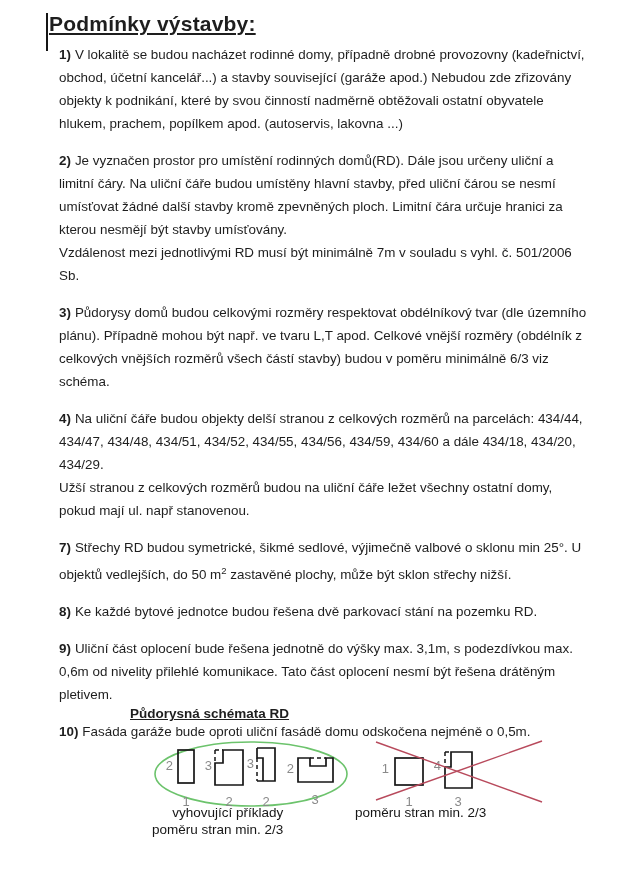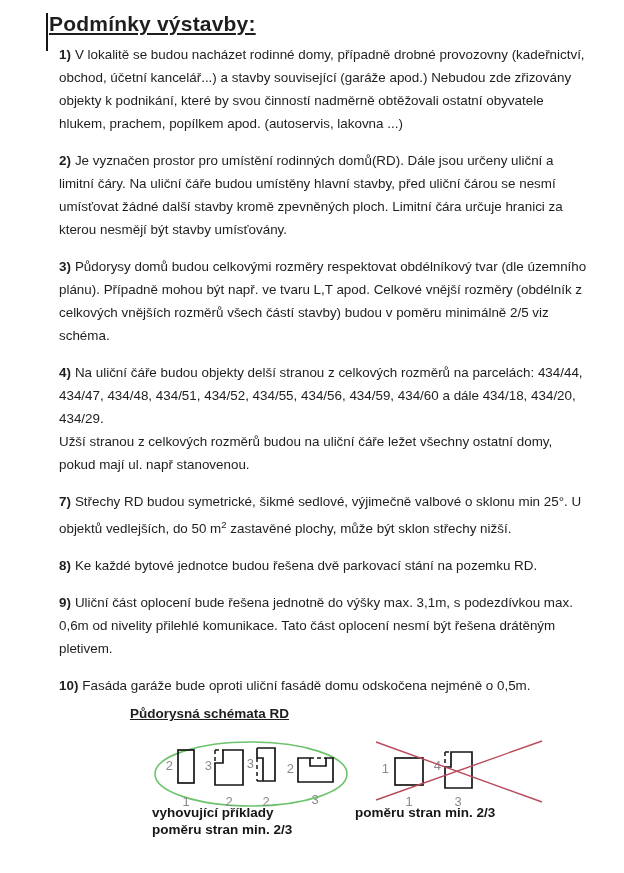--- a/index.html
+++ b/index.html
@@ -39,38 +39,38 @@
     line-height: 23px;
     margin: 0 0 14px 12px;
   }
   .para .num { font-weight: 700; margin-right: 4px; }
   .seg2 { display: block; }
   sup { font-size: 9.5px; }
 
   .diagram {
     position: absolute;
     left: 0; top: 702px;
-    width: 624px; height: 171px;
+    width: 624px; height: 171px; text-align: right;
   }
   .diagram-heading {
     position: absolute;
     left: 130px; top: 4px;
     font-size: 13.5px;
     font-weight: 700;
     text-decoration: underline;
   }
   .diagram-svg {
     position: absolute;
     left: 140px; top: 30px;
   }
   .caption {
     position: absolute;
     top: 102px;
     font-size: 13.5px;
-    font-weight: 700;
+    font-weight: 400;
     line-height: 17px;
     color: #161616;
   }
   .caption.ok  { left: 152px; }
   .caption.bad { left: 355px; }
 
   .slabel {
     font-size: 13px;
     fill: #8a8a8a;
     font-family: "Liberation Sans", sans-serif;
@@ -89,24 +89,25 @@
 
   <div class="content">
     <h1 class="title">Podmínky výstavby:</h1>
 
     <p class="para">
       <span class="num">1)</span><span>V lokalitě se budou nacházet rodinné domy, případně drobné provozovny (kadeřnictví, obchod, účetní kancelář...) a stavby související (garáže apod.) Nebudou zde zřizovány objekty k podnikání, které by svou činností nadměrně obtěžovali ostatní obyvatele hlukem, prachem, popílkem apod. (autoservis, lakovna ...)</span>
     </p>
 
     <p class="para">
       <span class="num">2)</span><span>Je vyznačen prostor pro umístění rodinných domů(RD). Dále jsou určeny uliční a limitní čáry. Na uliční čáře budou umístěny hlavní stavby, před uliční čárou se nesmí umísťovat žádné další stavby kromě zpevněných ploch. Limitní čára určuje hranici za kterou nesmějí být stavby umísťovány.</span>
+      <span class="seg2">Vzdálenost mezi jednotlivými RD musí být minimálně 7m v souladu s vyhl. č. 501/2006 Sb.</span>
     </p>
 
     <p class="para">
-      <span class="num">3)</span><span>Půdorysy domů budou celkovými rozměry respektovat obdélníkový tvar (dle územního plánu). Případně mohou být např. ve tvaru L,T apod. Celkové vnější rozměry (obdélník z celkových vnějších rozměrů všech částí stavby) budou v poměru minimálně 2/5 viz schéma.</span>
+      <span class="num">3)</span><span>Půdorysy domů budou celkovými rozměry respektovat obdélníkový tvar (dle územního plánu). Případně mohou být např. ve tvaru L,T apod. Celkové vnější rozměry (obdélník z celkových vnějších rozměrů všech částí stavby) budou v poměru minimálně 6/3 viz schéma.</span>
     </p>
 
     <p class="para">
       <span class="num">4)</span><span>Na uliční čáře budou objekty delší stranou z celkových rozměrů na parcelách: 434/44, 434/47, 434/48, 434/51, 434/52, 434/55, 434/56, 434/59, 434/60 a dále 434/18, 434/20, 434/29.</span>
       <span class="seg2">Užší stranou z celkových rozměrů budou na uliční čáře ležet všechny ostatní domy, pokud mají ul. např stanovenou.</span>
     </p>
 
 
 
     <p class="para">

